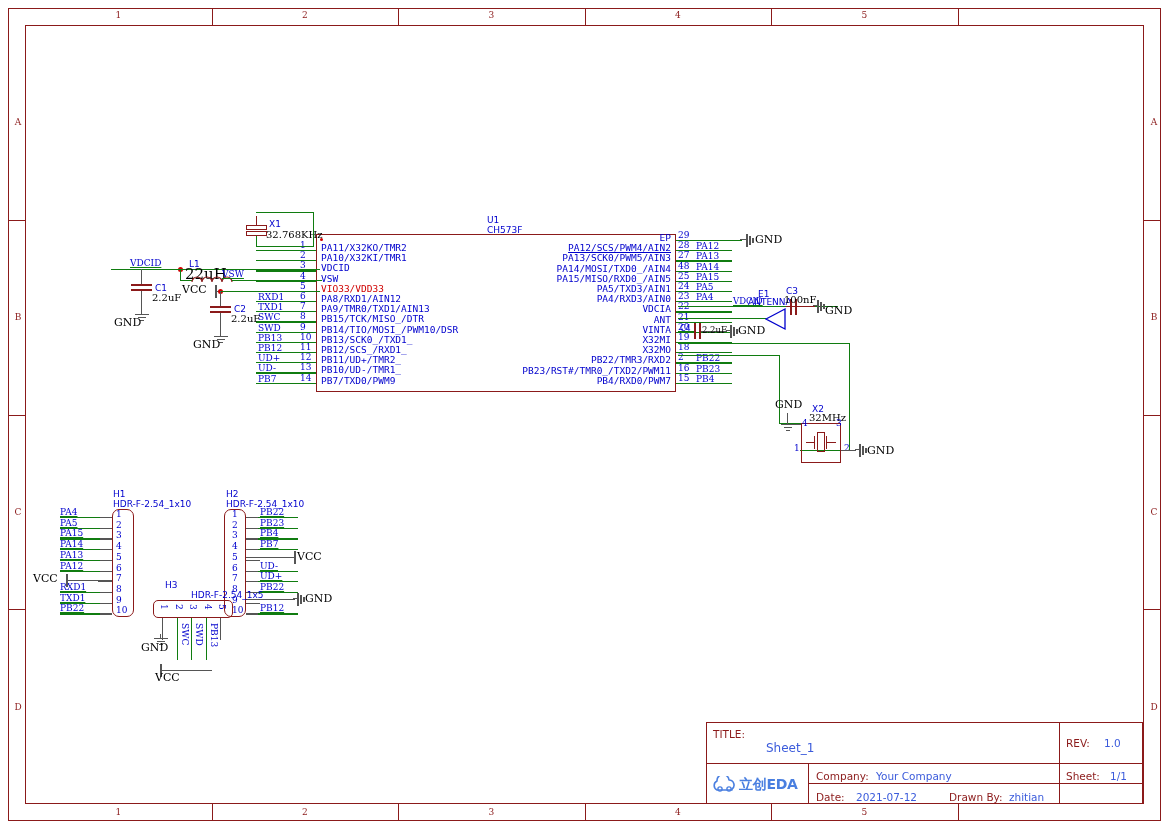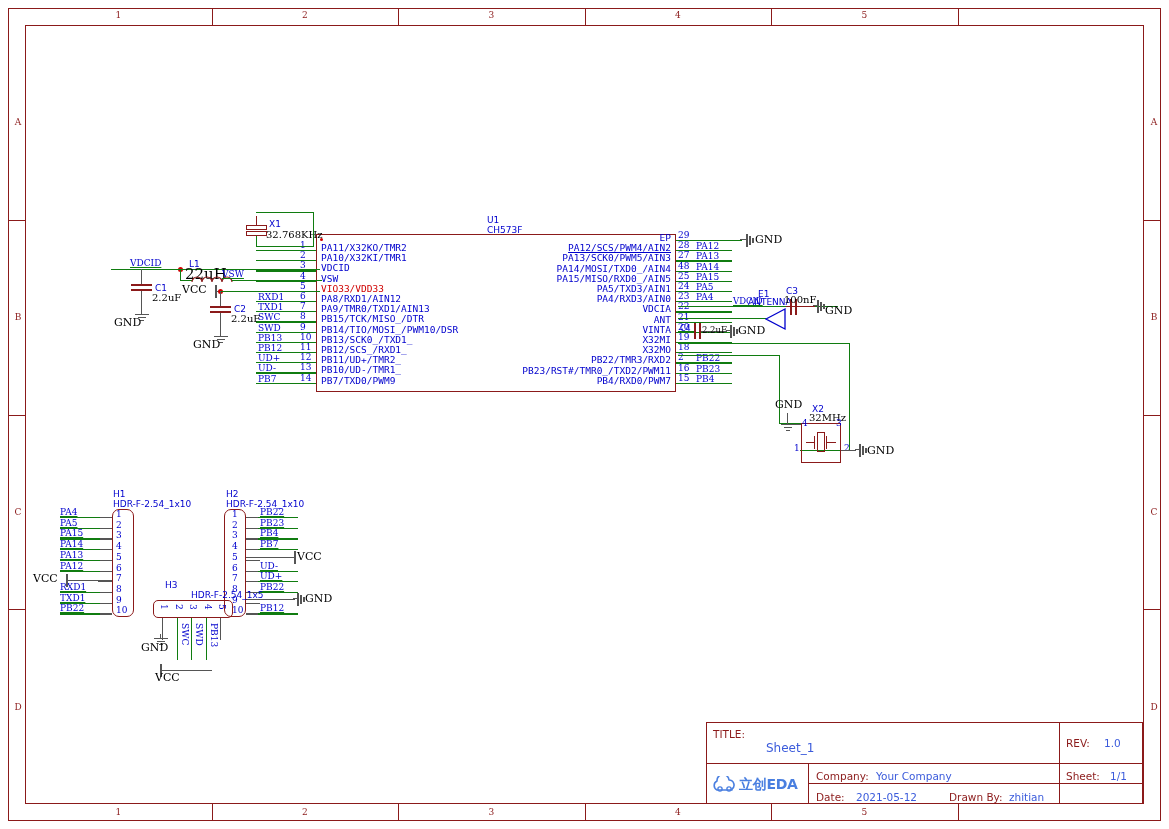--- a/index.html
+++ b/index.html
@@ -613,21 +613,21 @@
     <div class="tb-val" style="left:766px; top:741px; font-size:12px;">Sheet_1</div>
     <div class="tb-lab" style="left:1066px; top:737px;">REV:</div>
     <div class="tb-val" style="left:1104px; top:737px;">1.0</div>
 
     <div class="tb-lab" style="left:816px; top:770px;">Company:</div>
     <div class="tb-val" style="left:876px; top:770px;">Your Company</div>
     <div class="tb-lab" style="left:1066px; top:770px;">Sheet:</div>
     <div class="tb-val" style="left:1110px; top:770px;">1/1</div>
 
     <div class="tb-lab" style="left:816px; top:791px;">Date:</div>
-    <div class="tb-val" style="left:856px; top:791px;">2021-05-12</div>
+    <div class="tb-val" style="left:856px; top:791px;">2021-07-12</div>
     <div class="tb-lab" style="left:949px; top:791px;">Drawn By:</div>
     <div class="tb-val" style="left:1009px; top:791px;">zhitian</div>
 
     <svg style="position:absolute; left:711px; top:776px;" width="26" height="18">
       <path d="M6,14 A5,5 0 0 1 6,5 A6,6 0 0 1 18,4 A5,5 0 0 1 21,13 L21,14 Z" fill="none" stroke="#4a7fe0" stroke-width="1.6" stroke-linejoin="round"></path>
       <circle cx="9" cy="13" r="2.1" fill="none" stroke="#4a7fe0" stroke-width="1.4"></circle>
       <circle cx="18" cy="13" r="2.1" fill="none" stroke="#4a7fe0" stroke-width="1.4"></circle>
     </svg>
     <div class="logo-txt" style="left:739px; top:776px;">立创EDA</div>
   </div>

